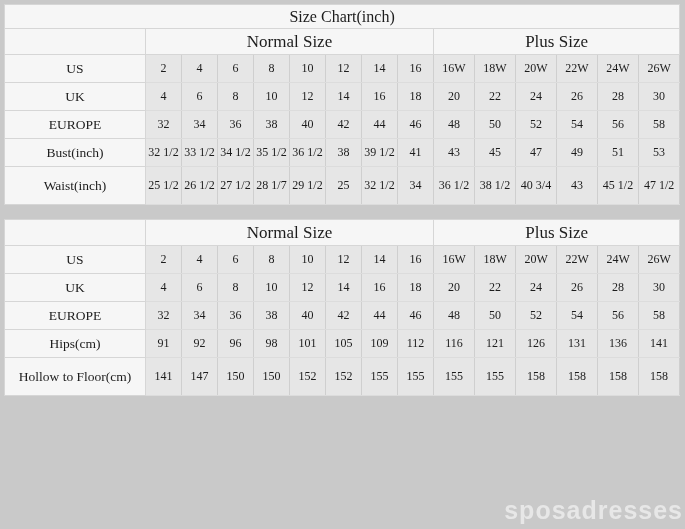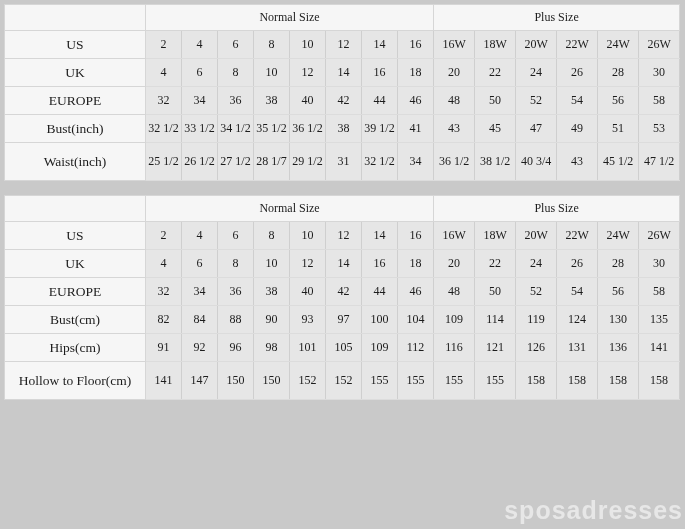--- a/index.html
+++ b/index.html
@@ -32,21 +32,21 @@
   th,td{
     border:1px solid var(--inner-border);
     text-align:center;vertical-align:middle;
     font-weight:normal;
     padding:0;
   }
   tr.title-row th{
     height:23px;font-size:16px;background:var(--label-bg);
     border-bottom:1px solid var(--inner-border);
   }
-  tr.group-row th{height:25px;font-size:12px;background:var(--label-bg);}
+  tr.group-row th{height:25px;font-size:17px;background:var(--label-bg);}
   tr.group-row th.corner-cell{background:var(--label-bg);}
   tbody th.label-cell{
     background:var(--label-bg);
     font-size:13.5px;
   }
   tbody td.data-cell{
     background:var(--data-bg);
     font-size:12px;
     border-color:#dcdcdc #cfcfcf;
   }
@@ -80,20 +80,23 @@
         <col class="c-normal">
         <col class="c-normal">
       <col class="c-plus">
         <col class="c-plus">
         <col class="c-plus">
         <col class="c-plus">
       <col class="c-plus">
         <col class="c-plus">
     </colgroup>
     <thead>
+      <tr class="title-row">
+        <th colspan="15">Size Chart(inch)</th>
+      </tr>
       <tr class="group-row">
         <th class="corner-cell"></th>
         <th colspan="8">Normal Size</th>
         <th colspan="6">Plus Size</th>
       </tr>
     </thead>
     <tbody>
         <tr>
           <th class="label-cell">US</th>
           <td class="data-cell">2</td>
@@ -162,21 +165,21 @@
           <td class="data-cell">51</td>
           <td class="data-cell">53</td>
         </tr>
         <tr>
           <th class="label-cell">Waist(inch)</th>
           <td class="data-cell">25 1/2</td>
           <td class="data-cell">26 1/2</td>
           <td class="data-cell">27 1/2</td>
           <td class="data-cell">28 1/7</td>
           <td class="data-cell">29 1/2</td>
-          <td class="data-cell">31</td>
+          <td class="data-cell">25</td>
           <td class="data-cell">32 1/2</td>
           <td class="data-cell">34</td>
           <td class="data-cell">36 1/2</td>
           <td class="data-cell">38 1/2</td>
           <td class="data-cell">40 3/4</td>
           <td class="data-cell">43</td>
           <td class="data-cell">45 1/2</td>
           <td class="data-cell">47 1/2</td>
         </tr>
       </tbody>
@@ -253,37 +256,20 @@
           <td class="data-cell">44</td>
           <td class="data-cell">46</td>
           <td class="data-cell">48</td>
           <td class="data-cell">50</td>
           <td class="data-cell">52</td>
           <td class="data-cell">54</td>
           <td class="data-cell">56</td>
           <td class="data-cell">58</td>
         </tr>
         <tr>
-          <th class="label-cell">Bust(cm)</th>
-          <td class="data-cell">82</td>
-          <td class="data-cell">84</td>
-          <td class="data-cell">88</td>
-          <td class="data-cell">90</td>
-          <td class="data-cell">93</td>
-          <td class="data-cell">97</td>
-          <td class="data-cell">100</td>
-          <td class="data-cell">104</td>
-          <td class="data-cell">109</td>
-          <td class="data-cell">114</td>
-          <td class="data-cell">119</td>
-          <td class="data-cell">124</td>
-          <td class="data-cell">130</td>
-          <td class="data-cell">135</td>
-        </tr>
-        <tr>
           <th class="label-cell">Hips(cm)</th>
           <td class="data-cell">91</td>
           <td class="data-cell">92</td>
           <td class="data-cell">96</td>
           <td class="data-cell">98</td>
           <td class="data-cell">101</td>
           <td class="data-cell">105</td>
           <td class="data-cell">109</td>
           <td class="data-cell">112</td>
           <td class="data-cell">116</td>

